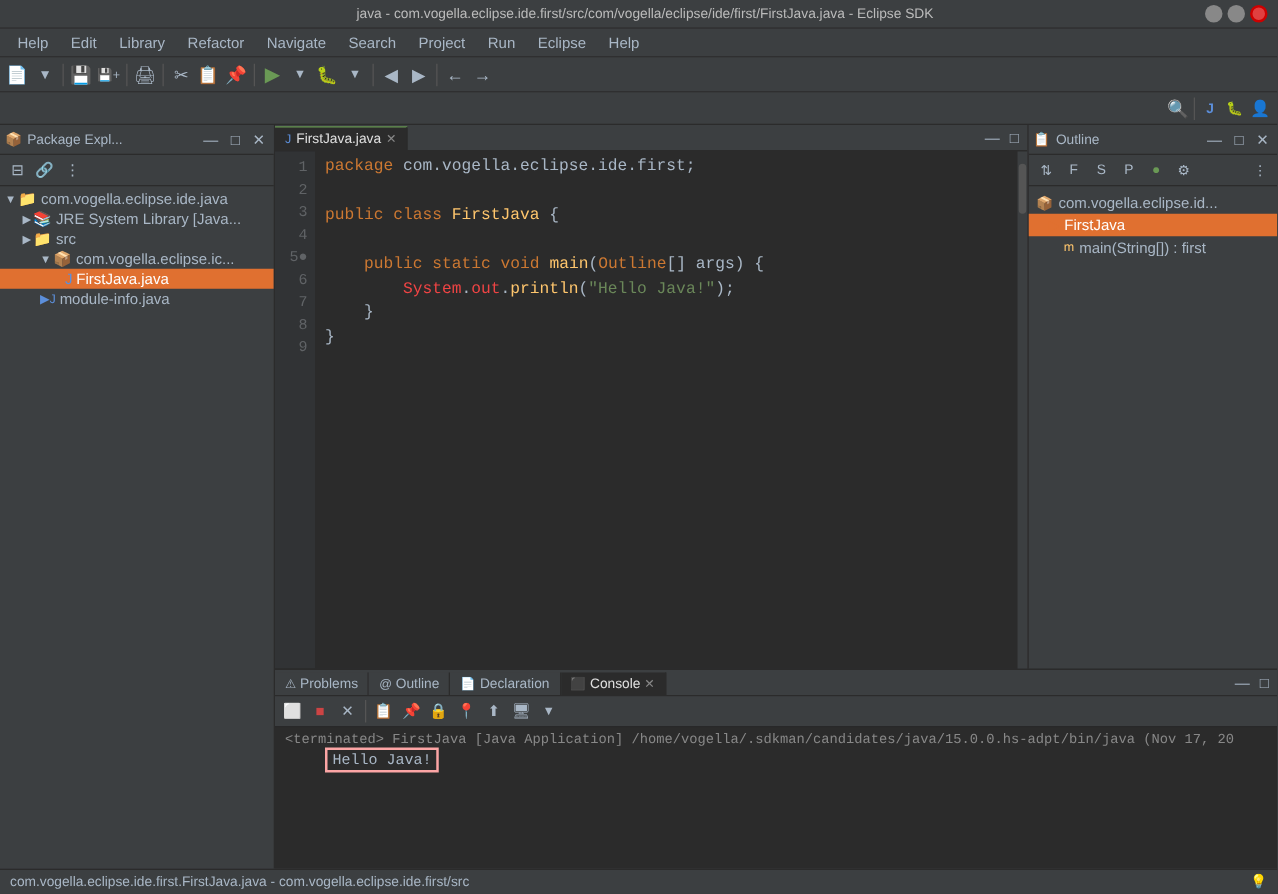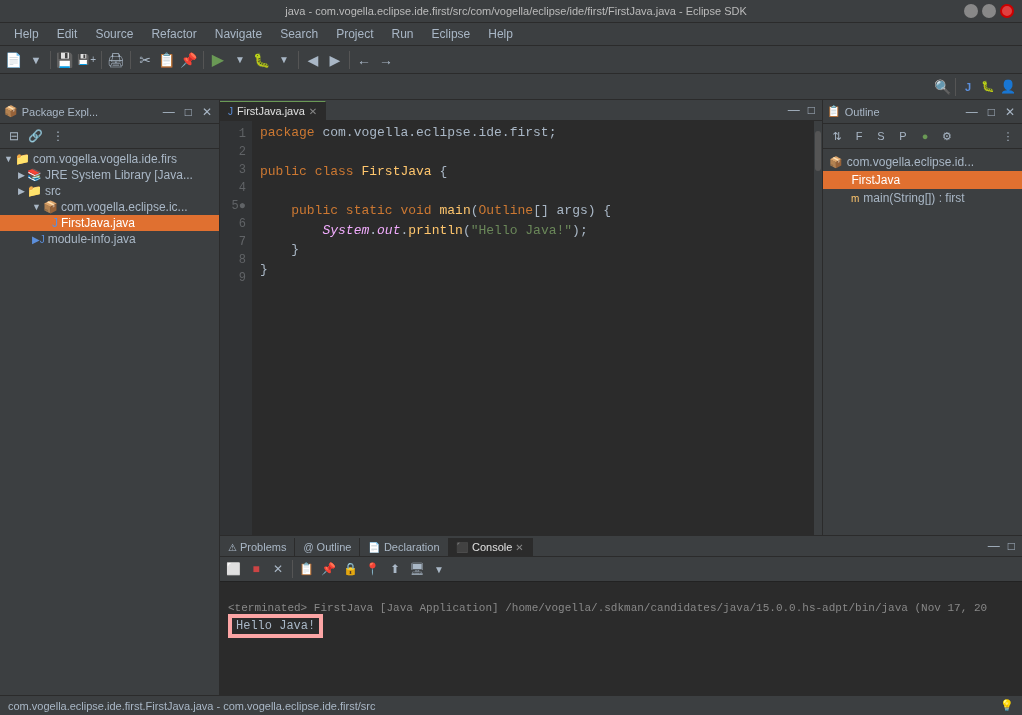--- a/index.html
+++ b/index.html
@@ -203,21 +203,21 @@
       padding: 2px 8px;
       line-height: 1.5;
       white-space: pre;
     }
     .kw { color: #cc7832; }
     .type { color: #cc7832; }
     .cls { color: #ffc66d; }
     .str { color: #6a8759; }
     .method { color: #ffc66d; }
     .pkg { color: #a9b7c6; }
-    .sys { color: #f0abfc; font-style: italic; }
+    .sys { color: #ef4444; }
 
     
     .outline-panel {
       width: 200px;
       background: #3c3f41;
       border-left: 1px solid #2b2b2b;
       display: flex;
       flex-direction: column;
       flex-shrink: 0;
     }
@@ -259,42 +259,43 @@
       background: #2b2b2b;
       color: #e0e0e0;
     }
     .bottom-tab-close { font-size: 10px; color: #888; }
     .bottom-content {
       flex: 1;
       overflow: auto;
       background: #2b2b2b;
       font-family: 'Consolas', 'Courier New', monospace;
       font-size: 12px;
-      padding: 20px 8px;
+      padding: 4px 8px;
     }
     .console-toolbar {
       display: flex;
       align-items: center;
       padding: 2px 4px;
       gap: 2px;
       border-bottom: 1px solid #222;
       background: #3c3f41;
     }
     .console-terminated {
       color: #888;
       font-size: 11px;
     }
     .console-output {
       color: #a9b7c6;
     }
     .hello-java {
       color: #a9b7c6;
       display: inline-block;
-      border: 4px solid #fca5a5;
+      border: 2px solid #fca5a5;
       padding: 1px 4px;
+      margin-left: 32px;
     }
 
     
     .status-bar {
       background: #3c3f41;
       border-top: 1px solid #2b2b2b;
       display: flex;
       align-items: center;
       padding: 1px 8px;
       font-size: 11px;
@@ -356,21 +357,21 @@
   <div class="title-bar-controls">
     <span class="tb-btn tb-minimize"></span>
     <span class="tb-btn tb-maximize"></span>
     <span class="tb-btn tb-close"></span>
   </div>
 </div>
 
 <div class="menu-bar">
   <span class="menu-item">Help</span>
   <span class="menu-item">Edit</span>
-  <span class="menu-item">Source</span>
+  <span class="menu-item">Library</span>
   <span class="menu-item">Refactor</span>
   <span class="menu-item">Navigate</span>
   <span class="menu-item">Search</span>
   <span class="menu-item">Project</span>
   <span class="menu-item">Run</span>
   <span class="menu-item">Eclipse</span>
   <span class="menu-item">Help</span>
 </div>
 
 <div class="toolbar">
@@ -419,21 +420,21 @@
     <div class="panel-toolbar">
       <span class="tb-icon" style="font-size:12px;">⊟</span>
       <span class="tb-icon" style="font-size:12px;">🔗</span>
       <span class="tb-icon" style="font-size:12px;">⋮</span>
     </div>
     <div class="tree-area">
 
       <div class="tree-item">
         <span class="tree-arrow">▼</span>
         <span class="tree-icon">📁</span>
-        <span>com.vogella.vogella.ide.firs</span>
+        <span>com.vogella.eclipse.ide.java</span>
       </div>
 
       <div class="tree-item" style="padding-left: 18px;">
         <span class="tree-arrow">▶</span>
         <span class="tree-icon">📚</span>
         <span>JRE System Library [Java...</span>
       </div>
 
       <div class="tree-item" style="padding-left: 18px;">
         <span class="tree-arrow">▶</span>

